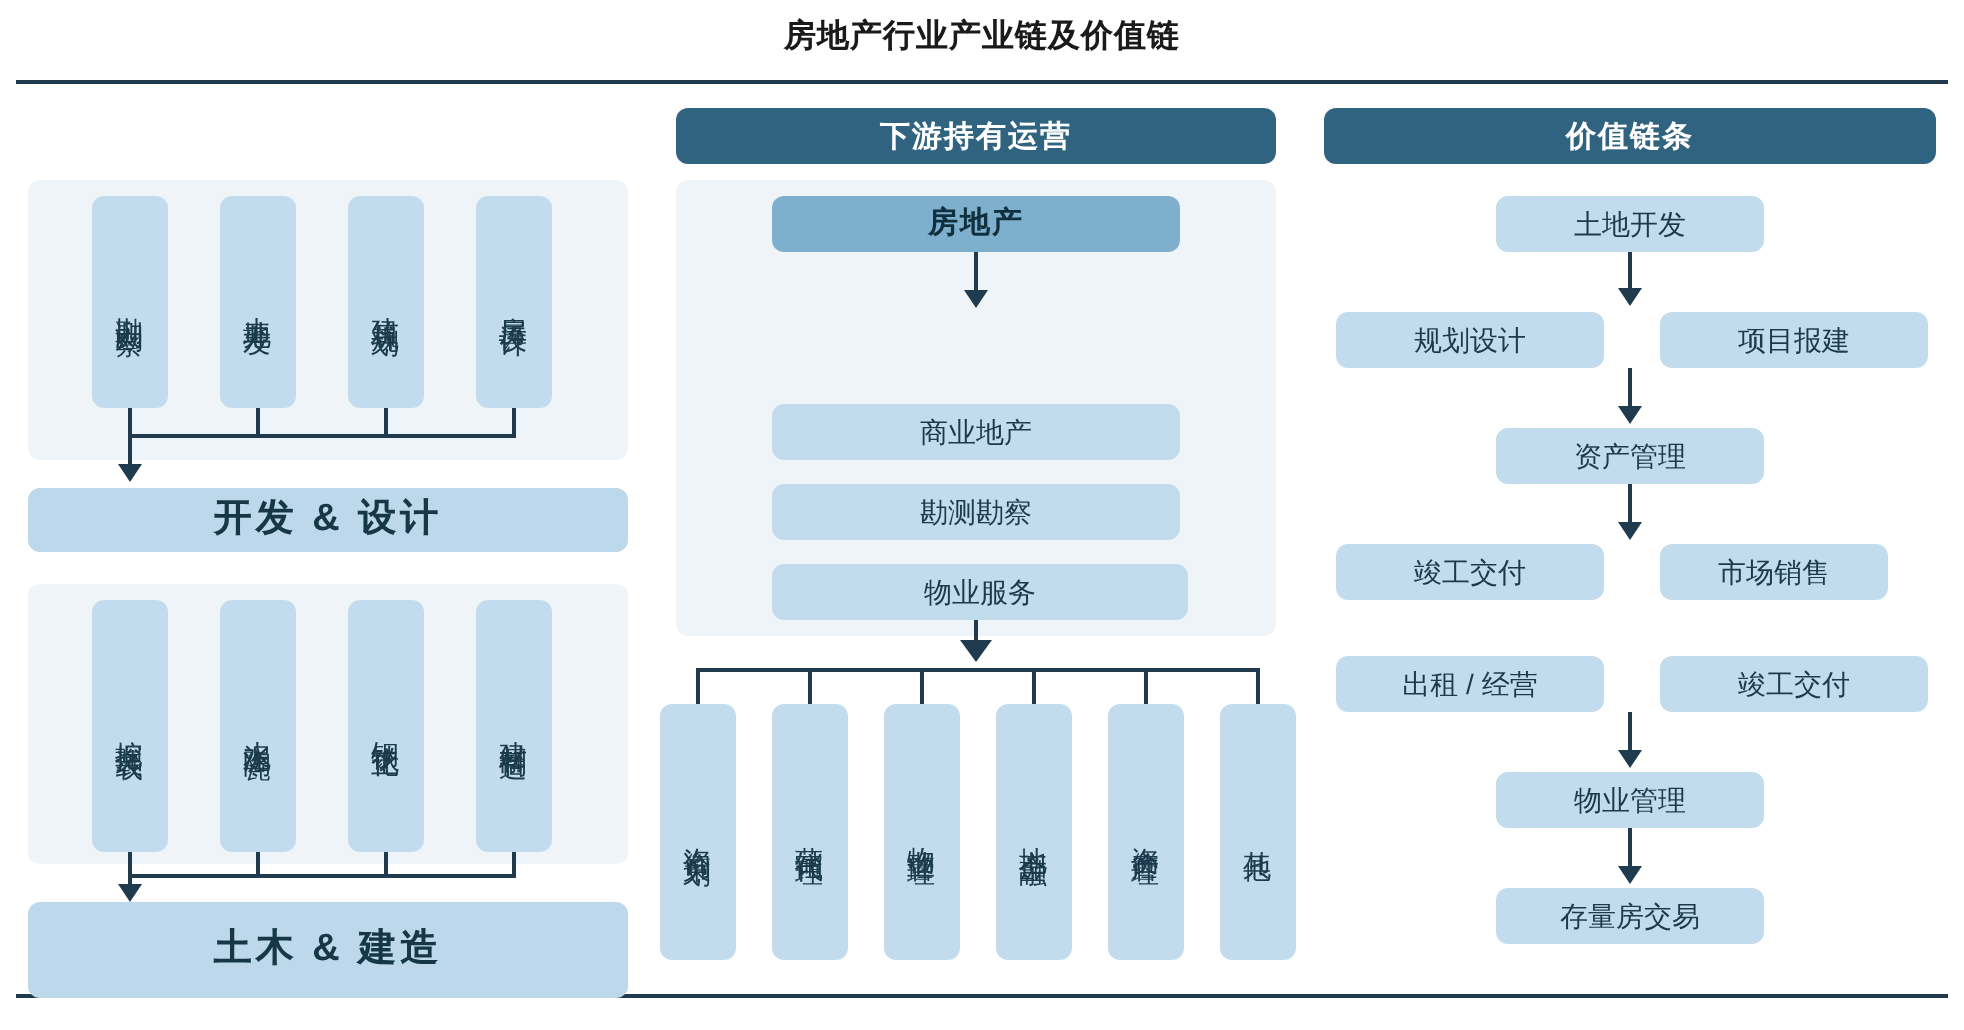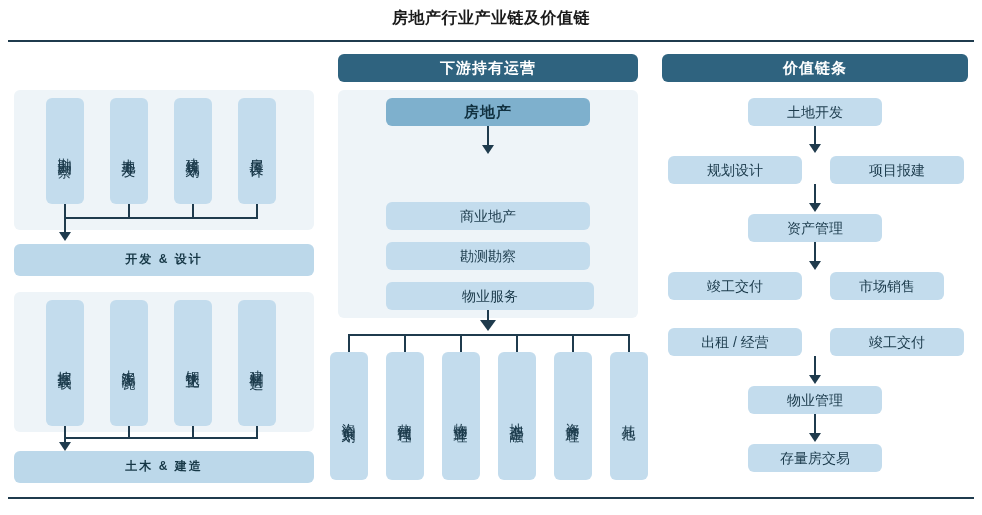--- a/index.html
+++ b/index.html
@@ -87,21 +87,21 @@
   }
   .node.vertical {
     writing-mode: vertical-rl;
     text-orientation: upright;
     letter-spacing: 2px;
     font-size: 14px;
   }
   .node.band {
     background: #bcd8ea;
     font-weight: bold;
-    font-size: 12px;
+    font-size: 19px;
     color: #163746;
     letter-spacing: 2px;
   }
   .node.dark {
     background: #7eb0cd;
     color: #10303f;
     font-weight: bold;
     letter-spacing: 1px;
   }
 
@@ -164,21 +164,21 @@
   <div class="node vertical" style="left:238px; top:300px; width:38px; height:126px;">建材制造</div>
 
   <div class="vline" style="left:64px; top:426px; height:12px;"></div>
   <div class="vline" style="left:128px; top:426px; height:12px;"></div>
   <div class="vline" style="left:192px; top:426px; height:12px;"></div>
   <div class="vline" style="left:256px; top:426px; height:12px;"></div>
   <div class="hline" style="left:64px; top:437px; width:194px;"></div>
   <div class="vline" style="left:64px; top:437px; height:8px;"></div>
   <div class="arrow-down" style="left:59px; top:442px;"></div>
 
-  <div class="node band" style="left:14px; top:451px; width:300px; height:32px;">土木 &amp; 建造</div>
+  <div class="node band" style="left:14px; top:451px; width:300px; height:48px;">土木 &amp; 建造</div>
 
   <div class="col-header" style="left:338px; top:54px; width:300px;text-align:right;">下游持有运营</div>
 
   <div class="panel" style="left:338px; top:90px; width:300px; height:228px;"></div>
 
   <div class="node dark" style="left:386px; top:98px; width:204px; height:28px; font-size:15px;">房地产</div>
 
   <div class="vline" style="left:487px; top:126px; height:22px;"></div>
   <div class="arrow-down" style="left:482px; top:145px;"></div>
 

